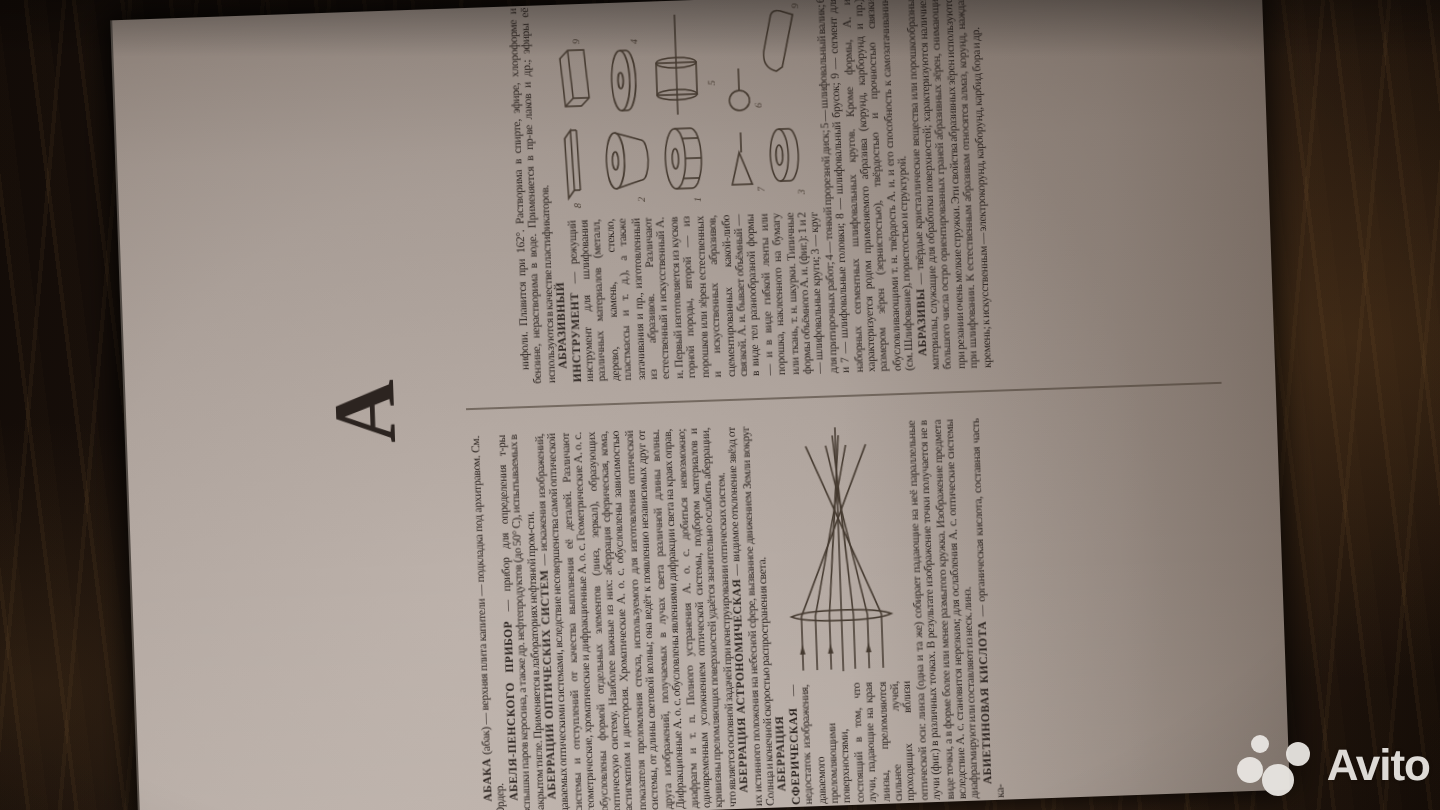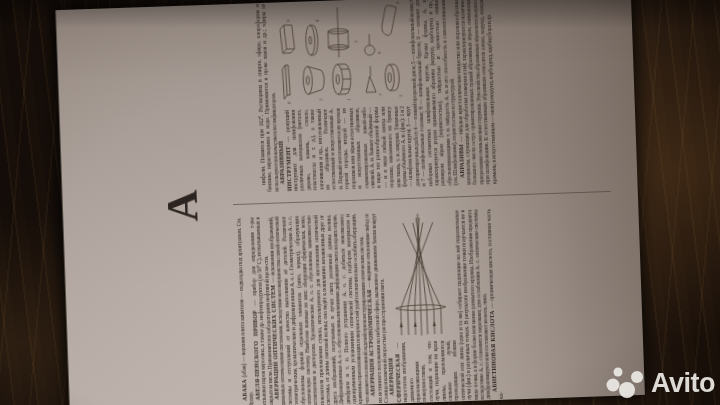--- a/index.html
+++ b/index.html
@@ -62,21 +62,21 @@
       linear-gradient(to bottom, rgba(0,0,0,.30) 0%, rgba(0,0,0,0) 7%),
       radial-gradient(120% 135% at 42% 45%, rgba(0,0,0,0) 46%, rgba(0,0,0,.20) 72%, rgba(0,0,0,.52) 100%);
   }
   .watermark {
     position:absolute; right:5px; bottom:5px; display:flex; align-items:center;
     gap:5px; opacity:.94; z-index:5;
   }
   .avito-logo circle { stroke:none; }
   .avito-text {
     font-family:"Liberation Sans","DejaVu Sans",sans-serif;
-    font-weight:bold; font-size:27px; letter-spacing:-.5px;
+    font-weight:bold; font-size:22px; letter-spacing:-.5px;
     color:var(--watermark,#eae7e3); text-shadow:0 0 2px rgba(0,0,0,.25);
   }
 </style>
 </head>
 <body>
 
 <div class="stage">
   <div class="wood"></div>
 
   <div class="page-wrap">

